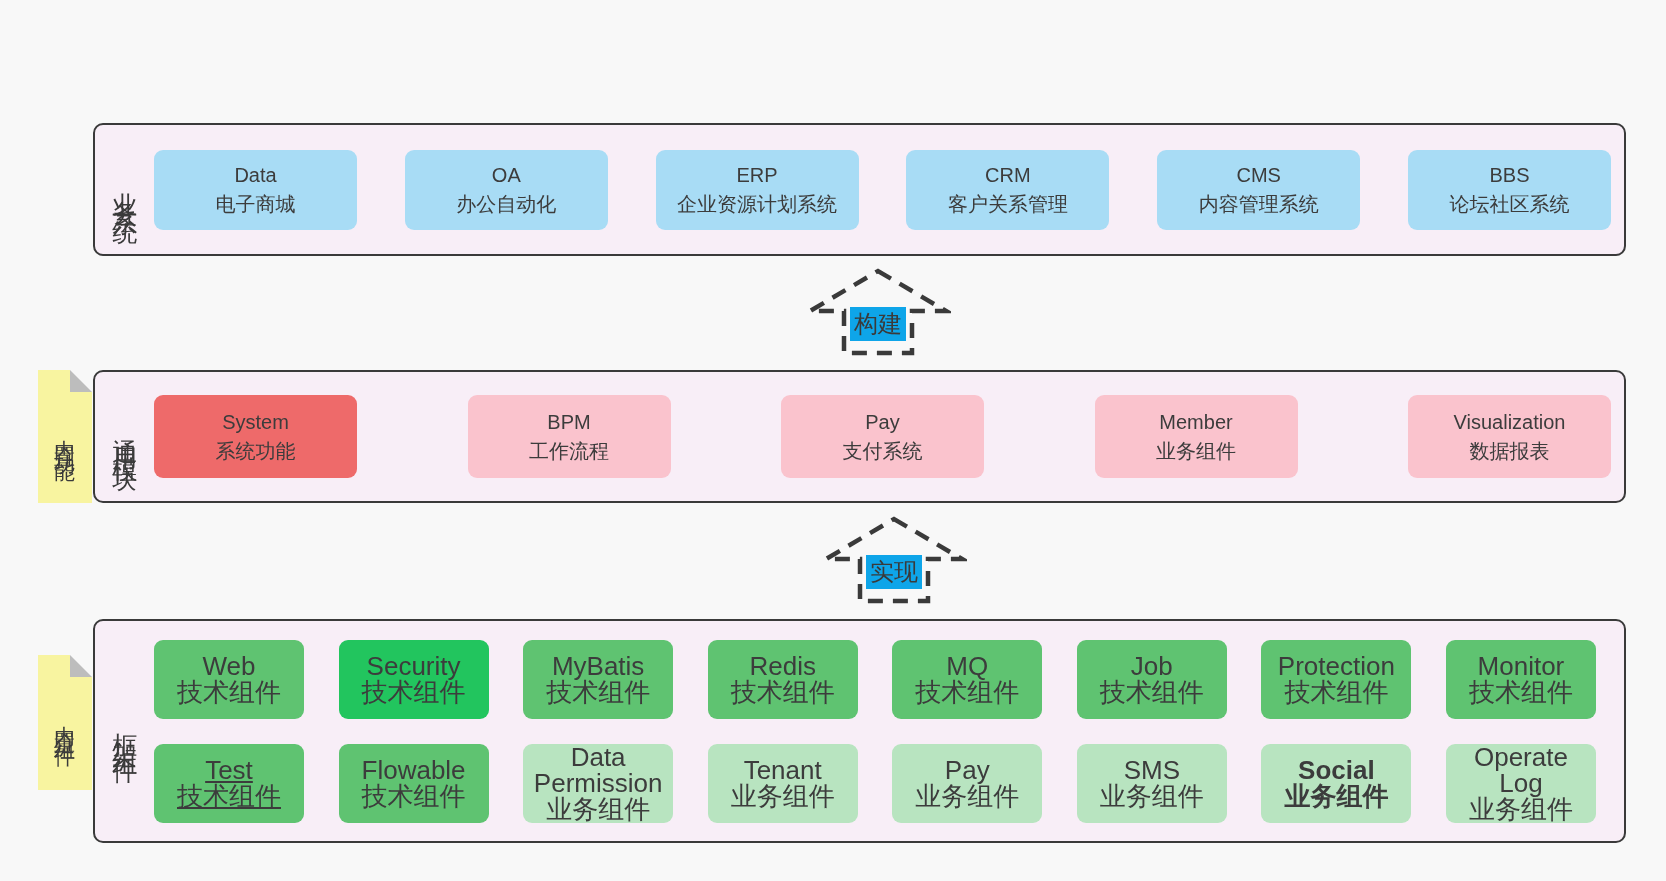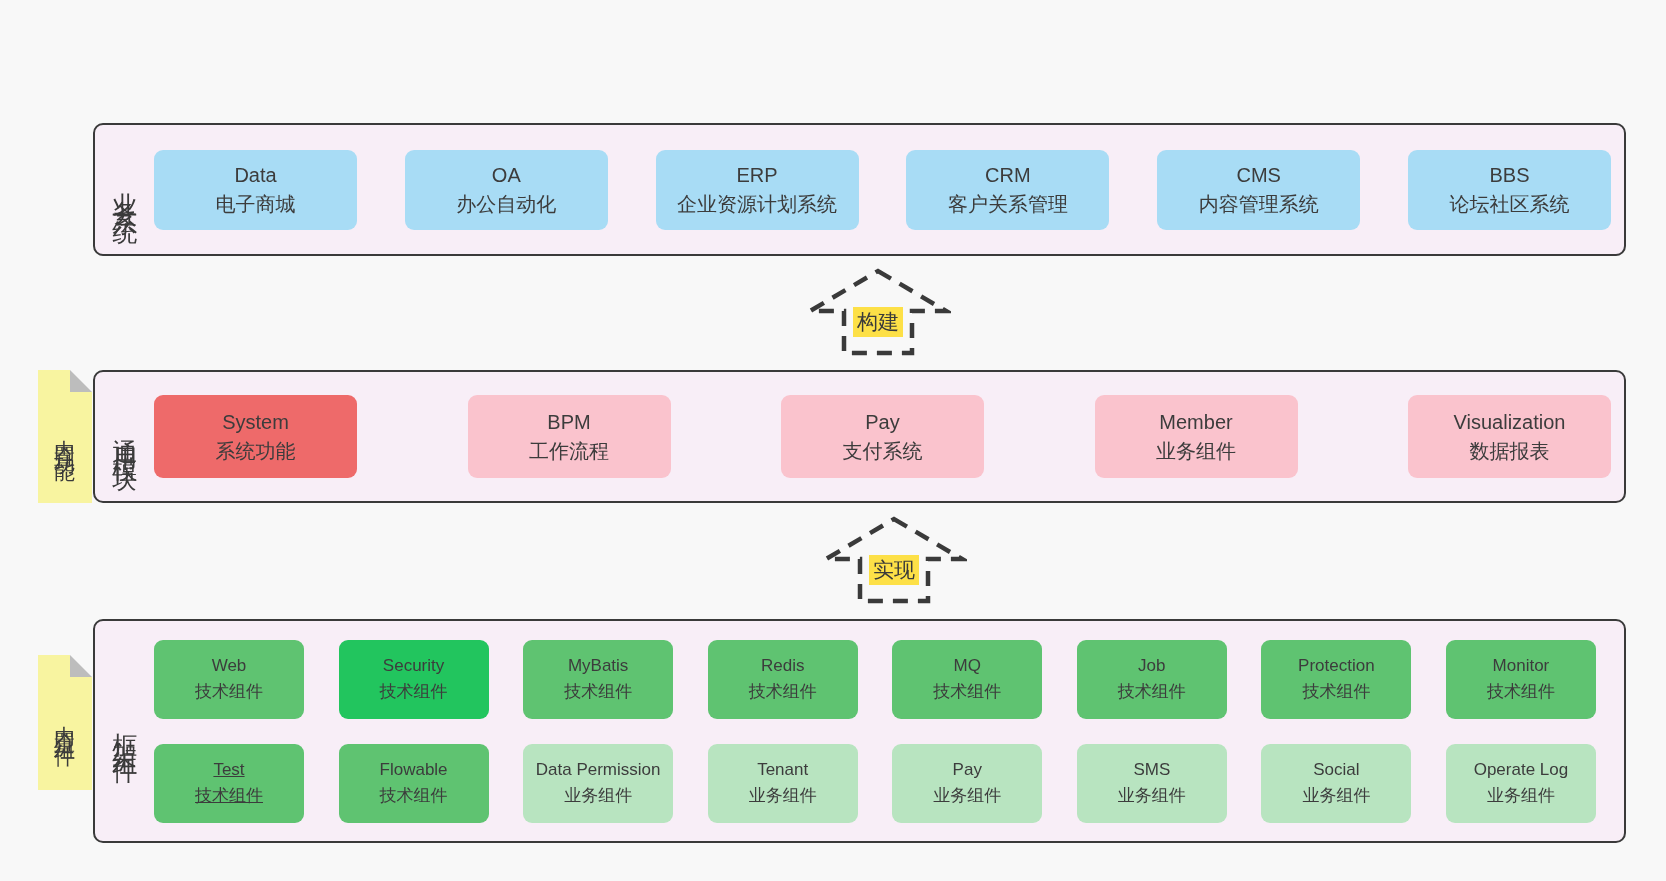--- a/index.html
+++ b/index.html
@@ -38,30 +38,30 @@
   .band-bot .row { display:flex; width:100%; justify-content:space-between; }
 
   
   .box {
     border-radius:9px; padding:2px 8px;
     display:flex; flex-direction:column; align-items:center; justify-content:center;
     text-align:center; font-size:20px; line-height:29px; color:#3c3c3c;
   }
   .band-top .box { width:203px; height:80px; }
   .band-mid .box { width:203px; height:83px; }
-  .band-bot .box { width:150px; height:79px; font-size:17px; line-height:26px; }
+  .band-bot .box { width:150px; height:79px; font-size:26px; line-height:26px; }
 
   
   .arrow { position:absolute; width:146px; height:90px; }
   .arrow-build { left:805px; top:267px; }
   .arrow-impl  { left:821px; top:515px; }
   .arrow svg { display:block; }
   .arrow-label {
     position:absolute; left:50%; top:40px; transform:translateX(-50%);
-    background:#fde047; padding:1px 4px; font-size:21px; color:#3a3a3a; white-space:nowrap;
+    background:#0ea5e9; padding:1px 4px; font-size:24px; color:#3a3a3a; white-space:nowrap;
   }
 
   
   .sticky {
     position:absolute; left:38px; width:54px; background:#f8f4a0;
     display:flex; align-items:center; justify-content:center;
   }
   .sticky-mid { top:370px; height:133px; }
   .sticky-bot { top:655px; height:135px; }
   .sticky .v-label { font-size:21px; letter-spacing:7px; }
@@ -206,21 +206,21 @@
           <div>业务组件</div>
         </div>
         <div class="box" style="background: rgb(184, 228, 192);">
           <div>Pay</div>
           <div>业务组件</div>
         </div>
         <div class="box" style="background: rgb(184, 228, 192);">
           <div>SMS</div>
           <div>业务组件</div>
         </div>
-        <div class="box" style="background: rgb(184, 228, 192);">
+        <div class="box" style="background: rgb(184, 228, 192); font-weight: bold;">
           <div>Social</div>
           <div>业务组件</div>
         </div>
         <div class="box" style="background: rgb(184, 228, 192);">
           <div>Operate Log</div>
           <div>业务组件</div>
         </div>
       </div>
     </div>
   </section>

